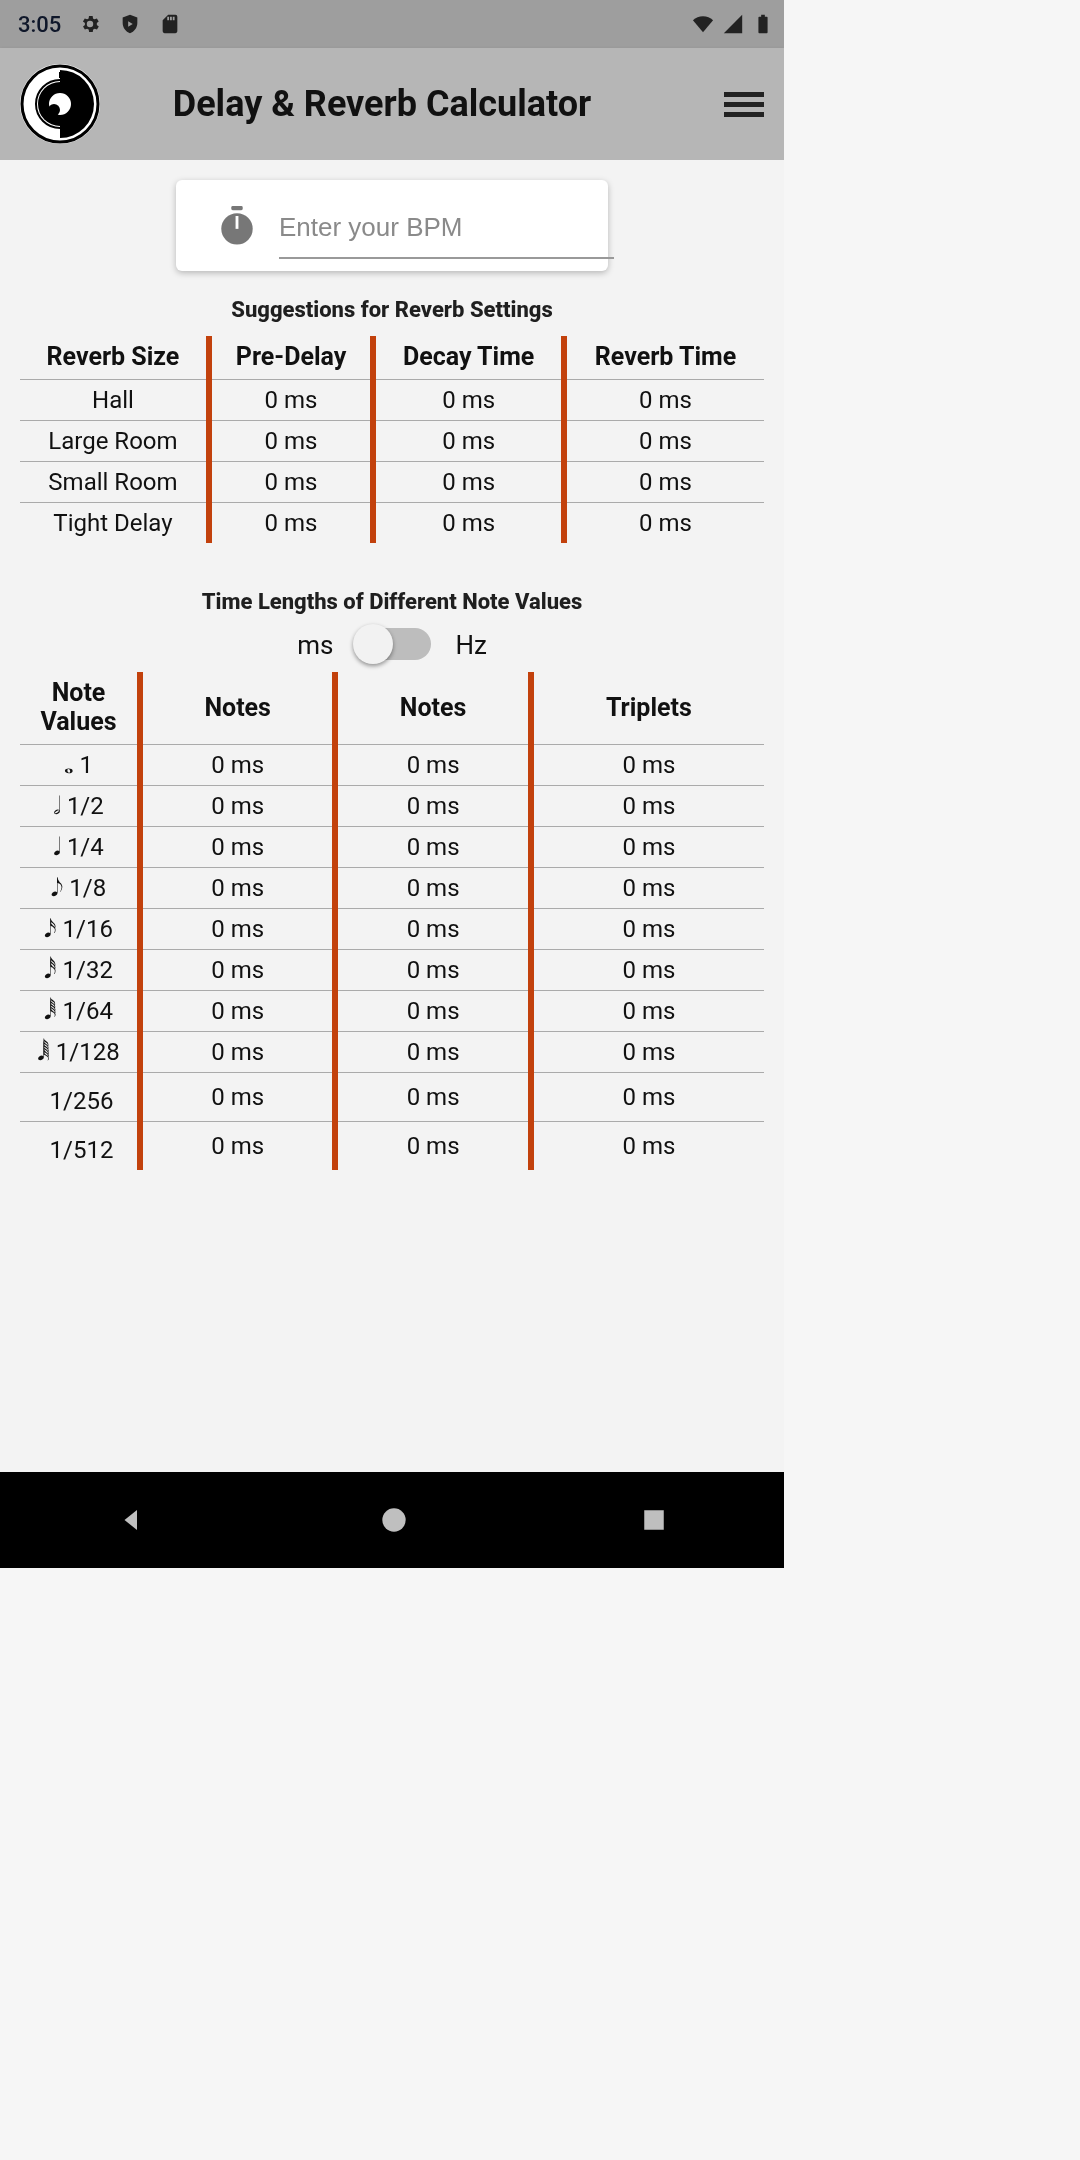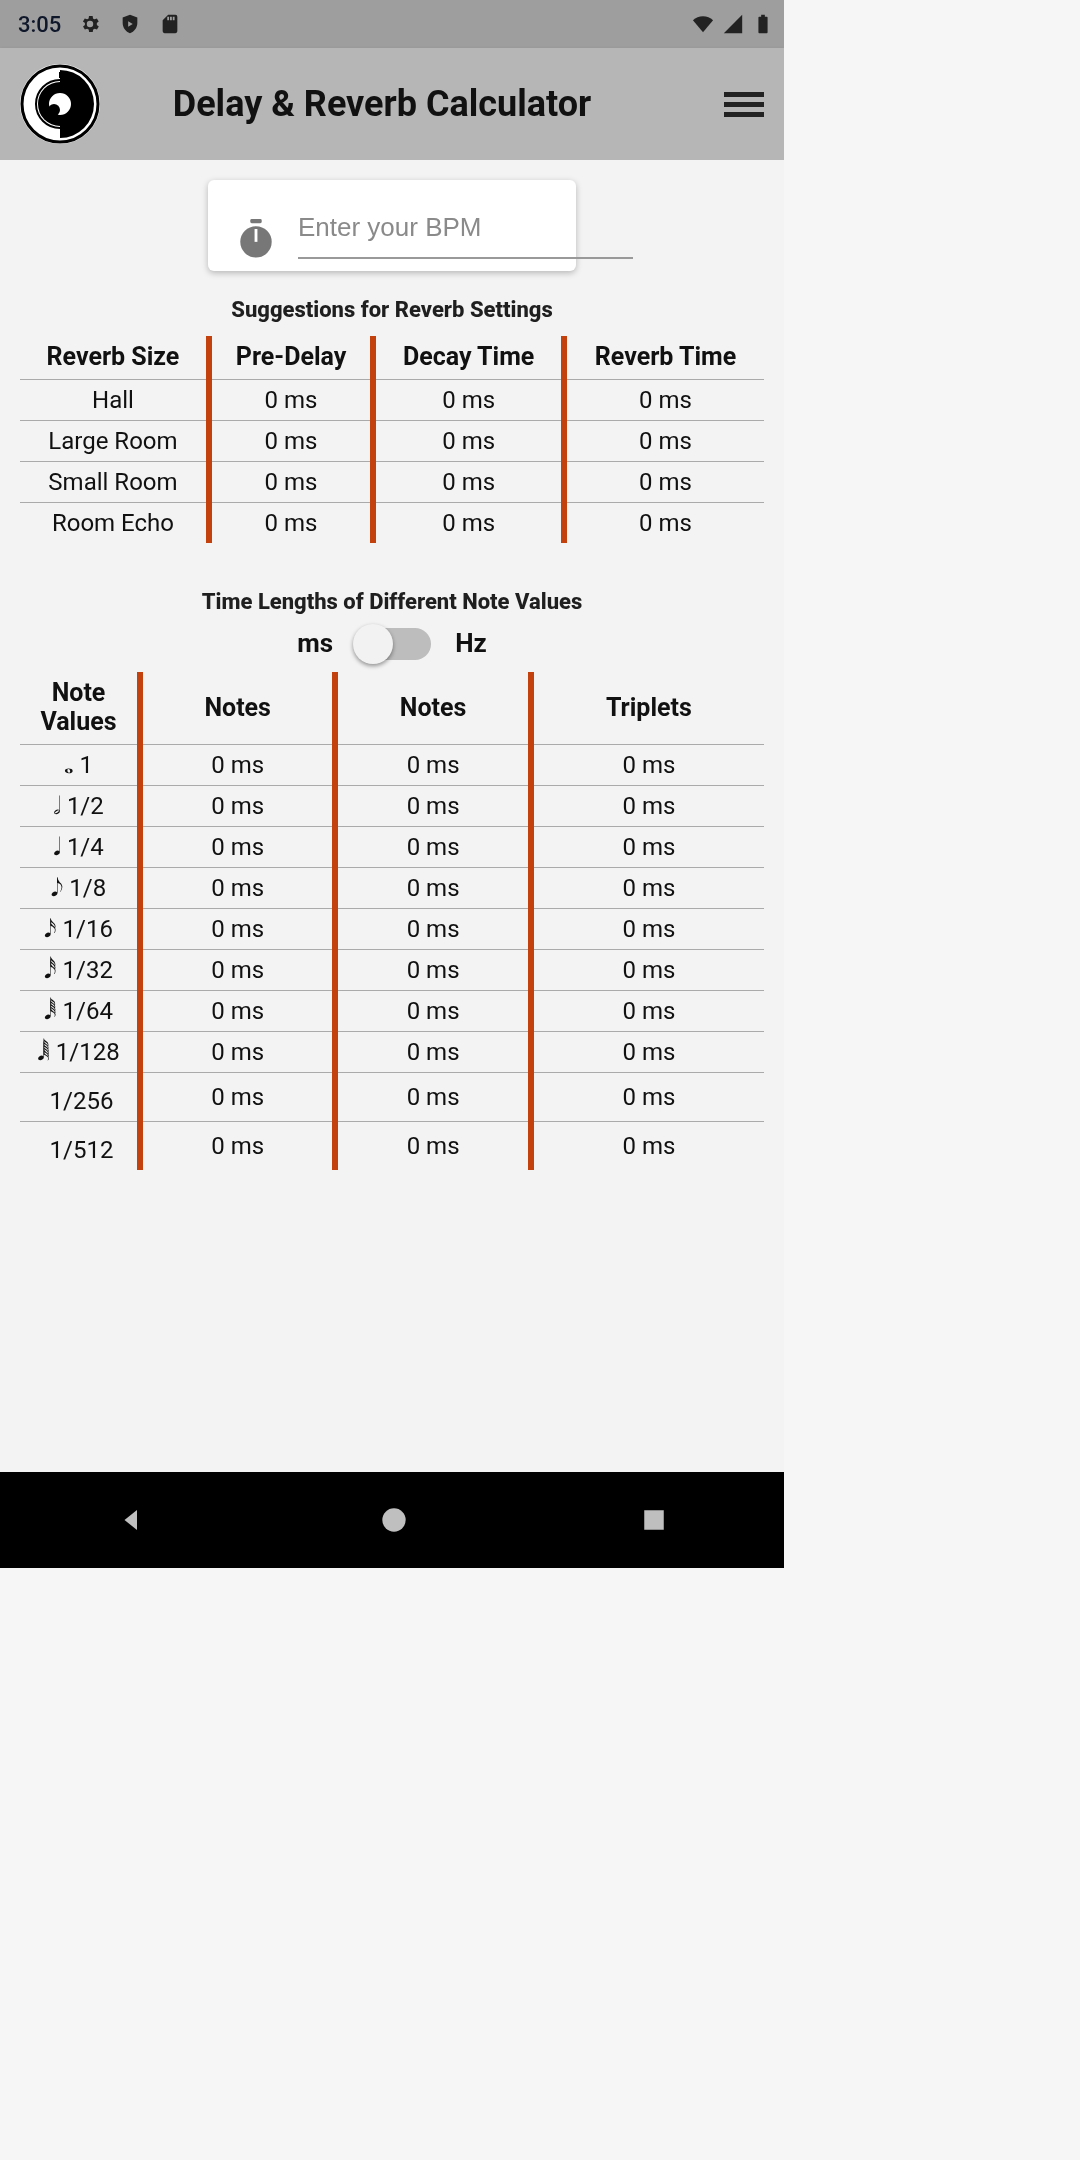--- a/index.html
+++ b/index.html
@@ -33,23 +33,23 @@
   .menu-btn span {
     position: absolute; left: 0; width: 40px; height: 5px; background: #222;
   }
   .menu-btn span:nth-child(1){top:8px}
   .menu-btn span:nth-child(2){top:18px}
   .menu-btn span:nth-child(3){top:28px}
 
   
   .content { flex: 1; background: #f3f3f3; padding: 20px 0 0; overflow: hidden; }
   .input-card {
-    width: 368px; margin: 0 auto 26px; background: #fff; border-radius: 6px;
+    width: 432px; margin: 0 auto 26px; background: #fff; border-radius: 6px;
     box-shadow: 0 2px 6px rgba(0,0,0,.25);
-    display: flex; align-items: flex-end; gap: 24px; padding: 26px 30px 12px;
+    display: flex; align-items: flex-start; gap: 24px; padding: 26px 43px 12px;
   }
   .stopwatch { width: 36px; height: 40px; fill: #777; flex-shrink:0; }
   .bpm-field { flex: 1; border: none; border-bottom: 2px solid #999; font-size: 26px;
     padding: 6px 0 14px; outline: none; color: #111; background: transparent; }
   .bpm-field::placeholder { color: #8a8a8a; }
 
   h2.section {
     font-size: 22px; font-weight: 800; color: #1f1f1f; text-align: center;
     margin: 4px 0 14px;
   }
@@ -61,21 +61,21 @@
   }
   table.data th, table.data td {
     border-bottom: 1px solid #aaa; padding: 6px 6px; text-align: center;
   }
   table.data th { font-weight: 700; font-size: 25px; padding-bottom: 8px; }
   table.data .vsep { border-right: 6px solid #c2410c; }
   table.data tr:last-child td { border-bottom: none; }
   .reverb th:first-child, .reverb td:first-child { border-left:none; }
 
   
-  .unit-row { display:flex; gap:24px; align-items:flex-start; justify-content:center; margin: 4px 0 12px; font-size: 26px; color:#111;font-weight:bold;}
+  .unit-row { display:flex; gap:24px; align-items:flex-end; justify-content:center; margin: 4px 0 12px; font-size: 26px; color:#111;}
   .switch { width: 74px; height: 32px; background: #bdbdbd; border-radius: 16px; position: relative; }
   .switch .knob {
     position:absolute; left:-4px; top:-4px; width:40px; height:40px;
     border-radius:50%; background:#f2f2f2; box-shadow:0 2px 4px rgba(0,0,0,.4);
   }
 
   .notes th, .notes td { padding: 4px 4px; font-size: 24px; }
   .notes th { font-size: 25px; }
   .note-label { display:inline-flex; align-items:center; gap:6px; justify-content:center; }
   .nsym { font-size: 24px; line-height:1; display:inline-block; }
@@ -170,21 +170,21 @@
           <td class="vsep">0 ms</td>
           <td>0 ms</td>
         </tr>
         <tr>
           <td class="vsep">Small Room</td>
           <td class="vsep">0 ms</td>
           <td class="vsep">0 ms</td>
           <td>0 ms</td>
         </tr>
         <tr>
-          <td class="vsep">Room Echo</td>
+          <td class="vsep">Tight Delay</td>
           <td class="vsep">0 ms</td>
           <td class="vsep">0 ms</td>
           <td>0 ms</td>
         </tr>
       </tbody>
   </table>
 
   <h2 class="section mt">Time Lengths of Different Note Values</h2>
 
   <div class="unit-row">

